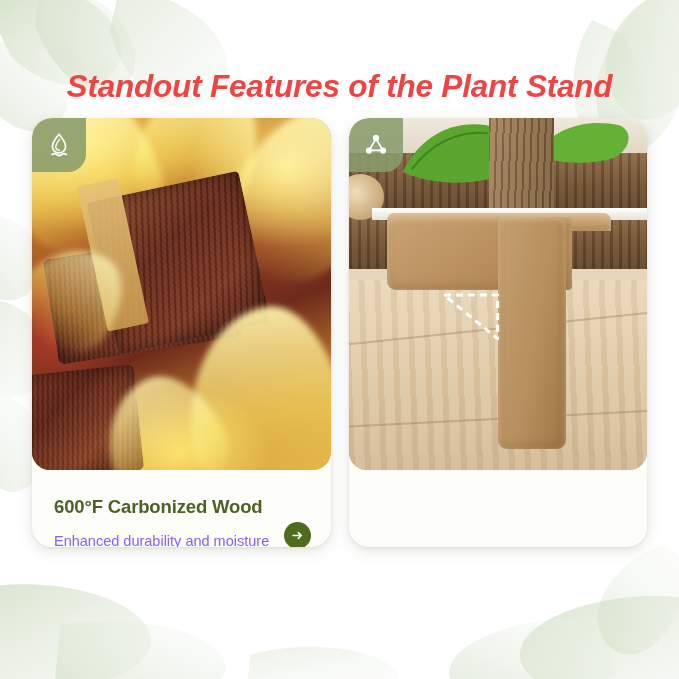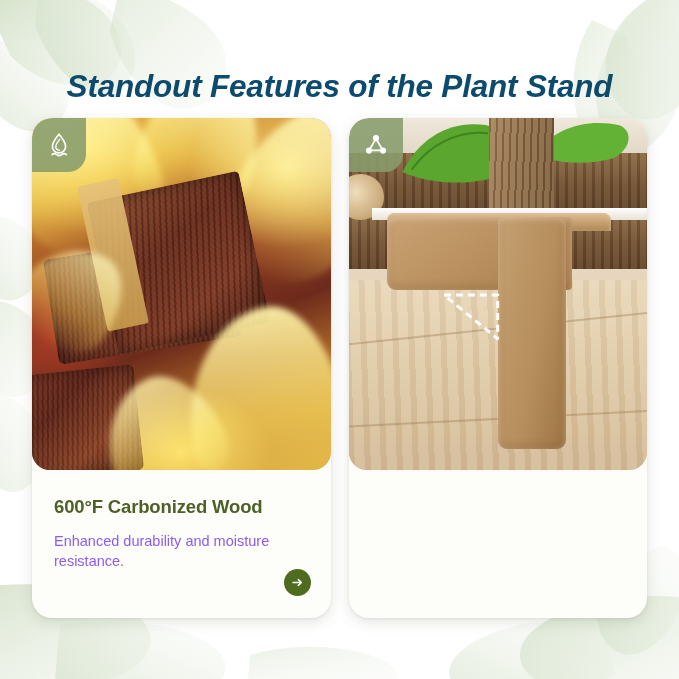--- a/index.html
+++ b/index.html
@@ -27,32 +27,32 @@
   .page-title {
     position: absolute;
     top: 47px;
     left: 0;
     width: 679px;
     text-align: center;
     font-size: 31.5px;
     font-weight: bold;
     font-style: italic;
     letter-spacing: -0.2px;
-    color: #0c4a6e;
+    color: #ef4444;
     z-index: 5;
     white-space: nowrap;
   }
 
   
   .cards {
     position: absolute;
     top: 118px;
     left: 32px;
     width: 615px;
-    height: 500px;
+    height: 429px;
     display: flex;
     gap: 18px;
     z-index: 4;
   }
   .card {
     position: relative;
     flex: 1 1 0;
     background: #fdfdfa;
     border-radius: 20px;
     box-shadow: 0 4px 14px rgba(90,95,70,0.16), 0 1px 3px rgba(90,95,70,0.10);

